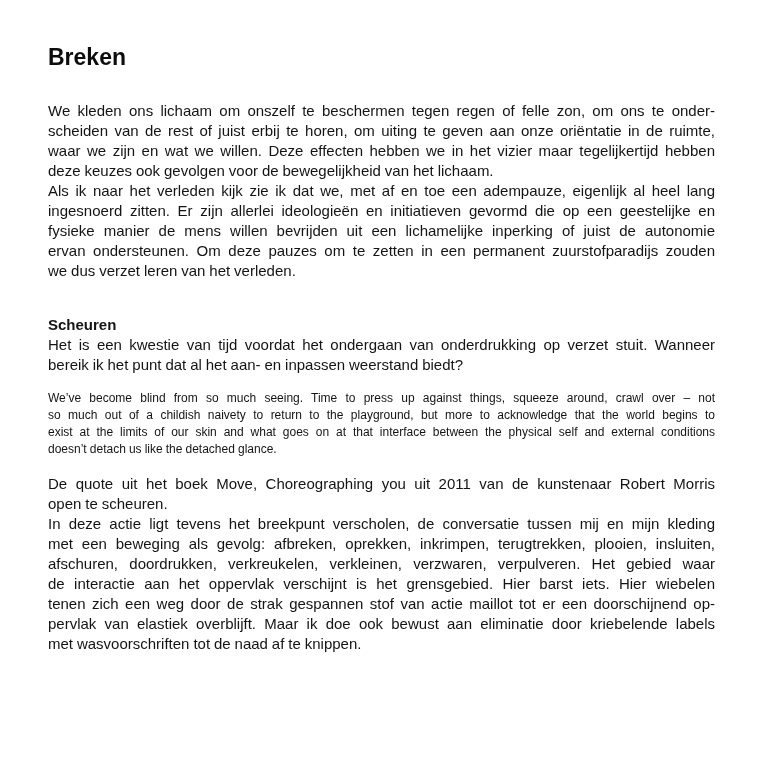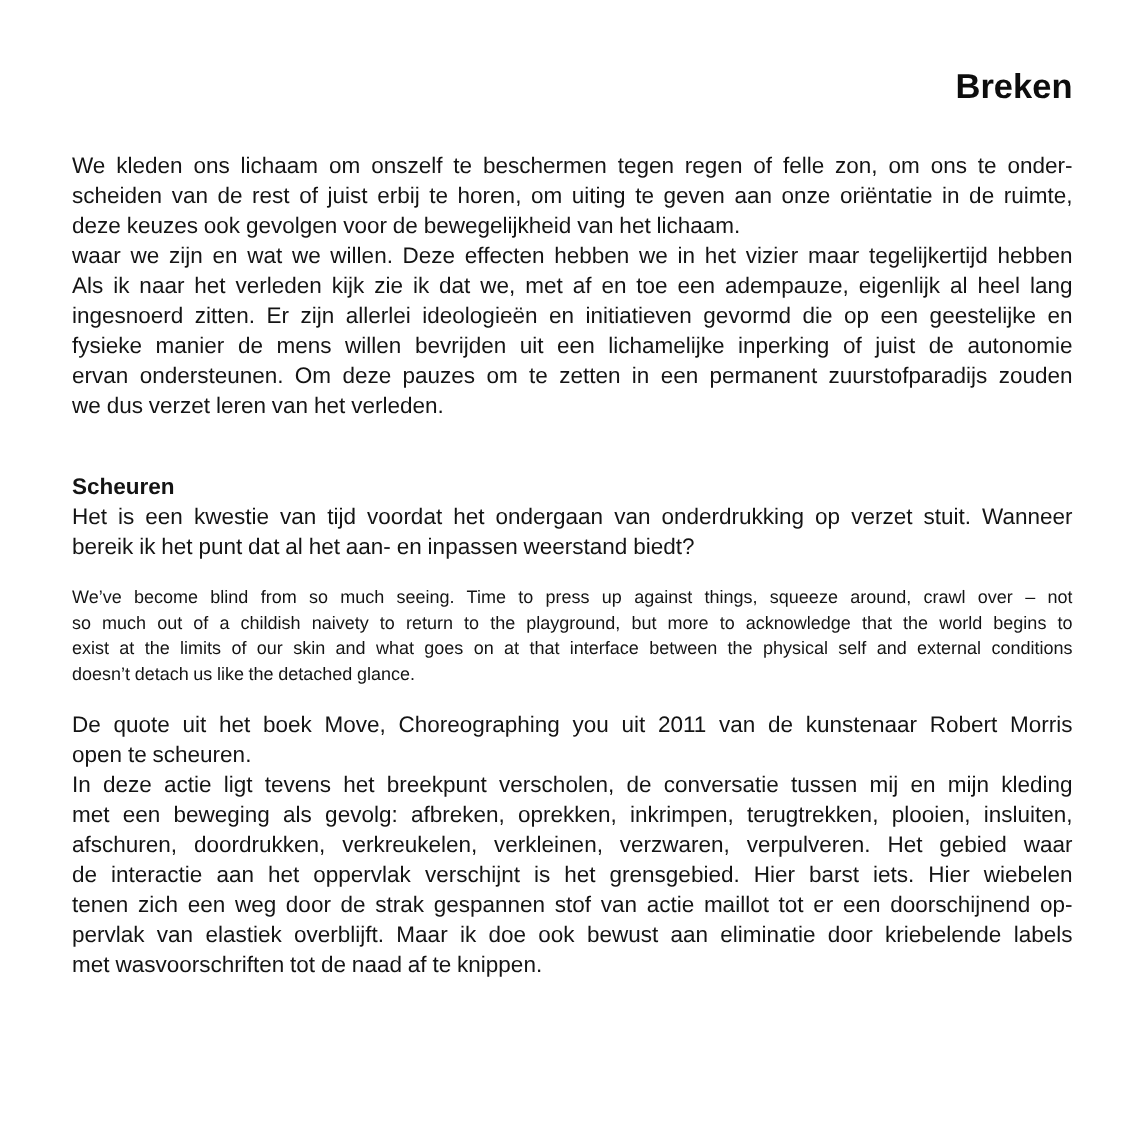--- a/index.html
+++ b/index.html
@@ -17,21 +17,20 @@
     left: 48px;
     top: 45px;
     width: 667px;
   }
   h1.doc-title {
     font-size: 23px;
     line-height: 24px;
     font-weight: bold;
     margin: 0 0 32px 0;
     color: #0d0d0d;
-    text-align: right;
   }
   .block { margin: 0; padding: 0; }
   .block.heading {
     font-size: 15px;
     line-height: 20px;
     font-weight: bold;
     margin: 34px 0 0 0;
   }
   .block.quote { margin: 15px 0 16px 0; }
   .line {
@@ -58,22 +57,22 @@
 </head>
 <body>
 
 <div class="page">
   <div class="content">
     <h1 class="doc-title">Breken</h1>
 
   <div class="block paragraph">
         <div class="line justify">We kleden ons lichaam om onszelf te beschermen tegen regen of felle zon, om ons te onder-</div>
         <div class="line justify">scheiden van de rest of juist erbij te horen, om uiting te geven aan onze oriëntatie in de ruimte,</div>
+        <div class="line justify">waar we zijn en wat we willen. Deze effecten hebben we in het vizier maar tegelijkertijd hebben</div>
         <div class="line">deze keuzes ook gevolgen voor de bewegelijkheid van het lichaam.</div>
-        <div class="line justify">waar we zijn en wat we willen. Deze effecten hebben we in het vizier maar tegelijkertijd hebben</div>
       </div>
       <div class="block paragraph">
         <div class="line justify">Als ik naar het verleden kijk zie ik dat we, met af en toe een adempauze, eigenlijk al heel lang</div>
         <div class="line justify">ingesnoerd zitten. Er zijn allerlei ideologieën en initiatieven gevormd die op een geestelijke en</div>
         <div class="line justify">fysieke manier de mens willen bevrijden uit een lichamelijke inperking of juist de autonomie</div>
         <div class="line justify">ervan ondersteunen. Om deze pauzes om te zetten in een permanent zuurstofparadijs zouden</div>
         <div class="line">we dus verzet leren van het verleden.</div>
       </div>
       <h2 class="block heading">Scheuren</h2>
       <div class="block paragraph">

